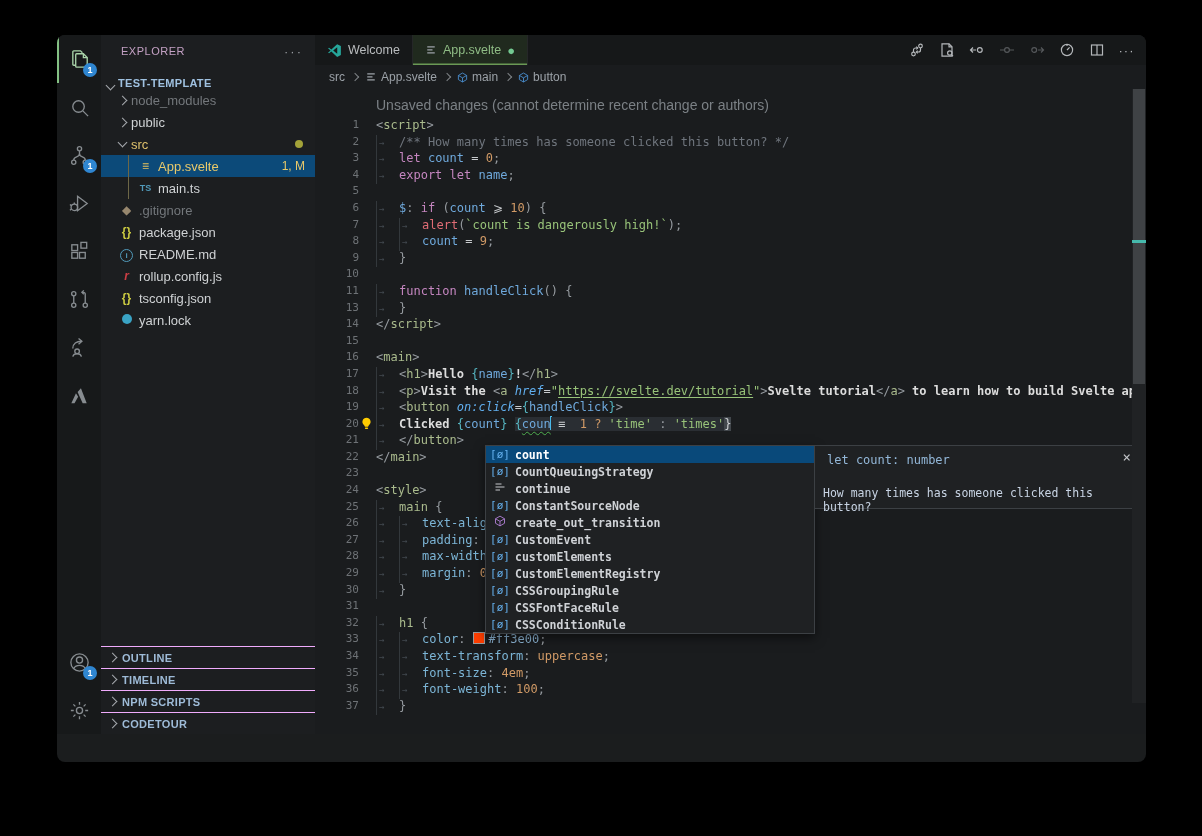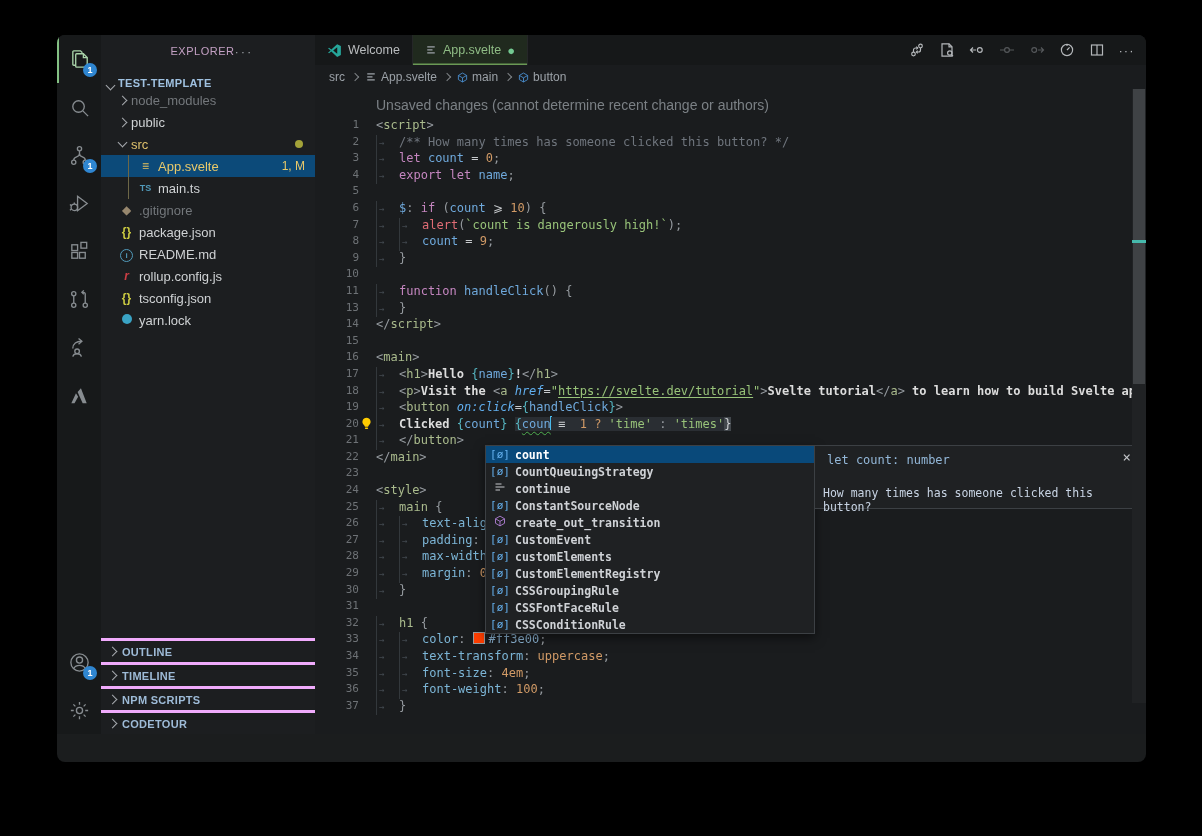--- a/index.html
+++ b/index.html
@@ -18,21 +18,21 @@
   .act-item{height:48px;display:flex;align-items:center;justify-content:center;position:relative;color:#878c90;}
   .act-item svg{width:23px;height:23px;stroke:#878c90;fill:none;stroke-width:1.4;}
   .act-item.active{border-left:2px solid #84c184;}
   .act-item.active svg{stroke:#a9d3a9;}
   .act-item .fillico{fill:#878c90;stroke:none;}
   .badge{position:absolute;right:4px;bottom:6px;min-width:14px;height:14px;border-radius:8px;
     background:#2f86d1;color:#fff;font-size:9px;line-height:14px;text-align:center;font-weight:700;}
   .act-spacer{flex:1;}
   
   .sidebar{width:214px;background:#1c1e20;flex-shrink:0;position:relative;font-size:13px;color:#cfd2d4;}
-  .sb-header{height:32px;display:flex;align-items:center;justify-content:center;padding:0 12px 0 20px;}
+  .sb-header{height:32px;display:flex;align-items:center;justify-content:space-between;padding:0 12px 0 20px;}
   .sb-title{font-size:11px;color:#c3a0c3;letter-spacing:.5px;}
   .sb-menu{color:#9a9ea2;letter-spacing:2px;font-size:13px;cursor:default;}
   .root-row{height:22px;display:flex;align-items:flex-end;gap:4px;padding-left:6px;
     font-size:11px;font-weight:700;color:#9fc1e0;letter-spacing:.3px;}
   .chev{width:6px;height:6px;border-right:1.4px solid #a6aaae;border-bottom:1.4px solid #a6aaae;
     display:inline-block;flex-shrink:0;}
   .chev.right{transform:rotate(-45deg);}
   .chev.down{transform:rotate(45deg);margin-top:-3px;}
   .filerow{height:22px;display:flex;align-items:center;gap:5px;padding-left:18px;position:relative;cursor:default;}
   .filerow.child{padding-left:37px;}
@@ -43,21 +43,21 @@
   .filerow.mod .label{color:#ddc06c;}
   .filerow.selected .label{color:#e9c96a;}
   .fi{width:15px;display:inline-block;text-align:center;font-size:12px;flex-shrink:0;}
   .fi-ts{color:#519aba;font-size:9px;font-weight:700;}
   .fi-info{display:inline-block;width:11px;height:11px;border:1px solid #519aba;border-radius:50%;
     color:#519aba;font-size:8px;line-height:11px;text-align:center;font-weight:700;}
   .yarn-dot{display:inline-block;width:10px;height:10px;border-radius:50%;background:#3aa3c4;}
   .row-badge{margin-left:auto;margin-right:10px;color:#e9c96a;font-size:12px;}
   .mod-dot{margin-left:auto;margin-right:12px;width:8px;height:8px;border-radius:50%;background:#a3a339;}
   .sb-sections{position:absolute;left:0;right:0;bottom:0;}
-  .section{height:21px;border-top:3px solid #f0abfc;display:flex;align-items:center;gap:6px;
+  .section{height:21px;border-top:1px solid #f0abfc;display:flex;align-items:center;gap:6px;
     padding-left:8px;font-size:11px;font-weight:700;color:#9ebbd7;letter-spacing:.3px;}
   
   .editorcol{flex:1;display:flex;flex-direction:column;min-width:0;}
   .tabsbar{height:30px;background:#161819;display:flex;position:relative;flex-shrink:0;}
   .tab{display:flex;align-items:center;gap:6px;padding:0 12px;font-size:12.5px;color:#b9bcbe;
     border-right:1px solid #252728;cursor:default;}
   .tab.active{background:#202a1e;color:#8fbc85;box-shadow:inset 0 -1.5px 0 #6a9955;}
   .tab .dot{color:#73c991;font-size:13px;}
   .toolbar{position:absolute;right:8px;top:0;height:30px;display:flex;align-items:center;gap:7px;}
   .tb-ico{width:23px;height:23px;display:flex;align-items:center;justify-content:center;}

